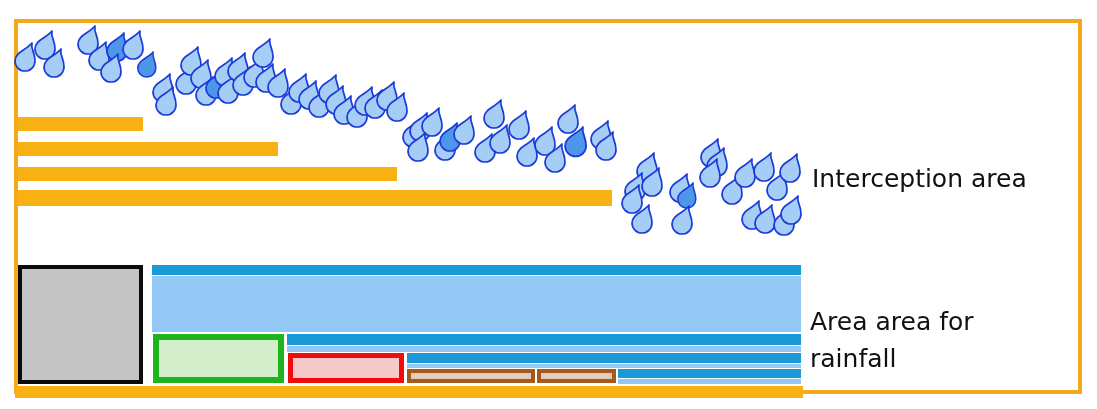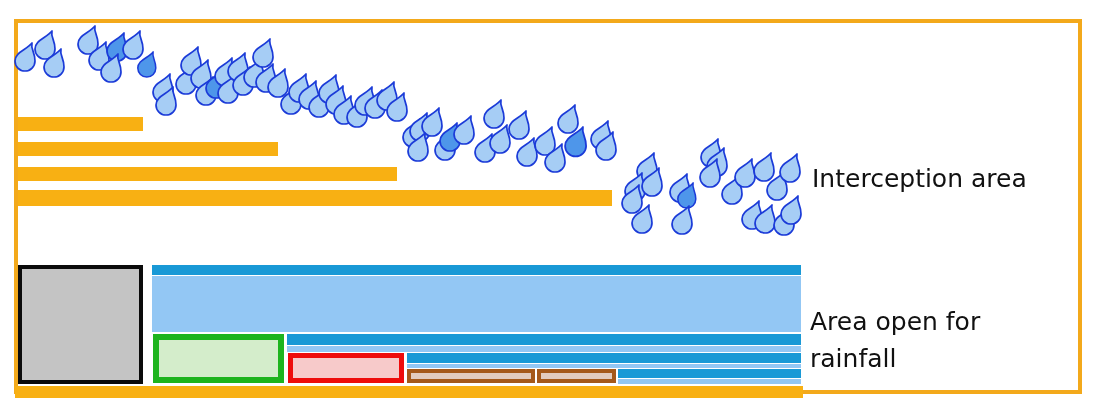--- a/index.html
+++ b/index.html
@@ -279,16 +279,16 @@
       <svg class="raindrop" viewBox="0 0 24 30" width="24" height="30" style="left: 778px; top: 153px;">
         <path d="M19 1 C 17.5 7 22 10 22 19 A 10 10 0 1 1 2 19 C 2 10 13.5 8 19 1 Z" fill="#A6CDF5" stroke="#1B3BD8" stroke-width="1.7" stroke-linejoin="round"></path>
       </svg>
       <svg class="raindrop" viewBox="0 0 24 30" width="24" height="30" style="left: 779px; top: 195px;">
         <path d="M19 1 C 17.5 7 22 10 22 19 A 10 10 0 1 1 2 19 C 2 10 13.5 8 19 1 Z" fill="#A6CDF5" stroke="#1B3BD8" stroke-width="1.7" stroke-linejoin="round"></path>
       </svg>
     </div>
 
   <div class="diagram-label" id="label-interception" style="left: 812px; top: 160px;">Interception area</div>
 
-  <div class="diagram-label" id="label-open" style="left: 810px; top: 303px;">Area open for
+  <div class="diagram-label" id="label-open" style="left: 810px; top: 303px;">Area area for
 rainfall</div>
 
 </div>
 
 </body></html>

